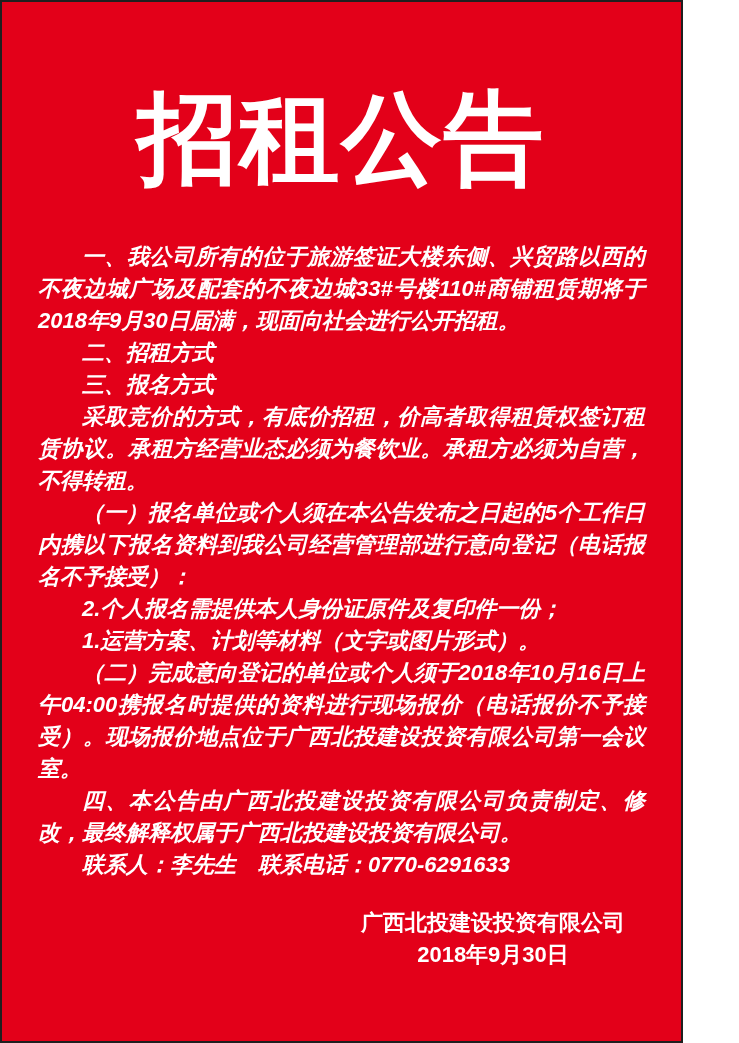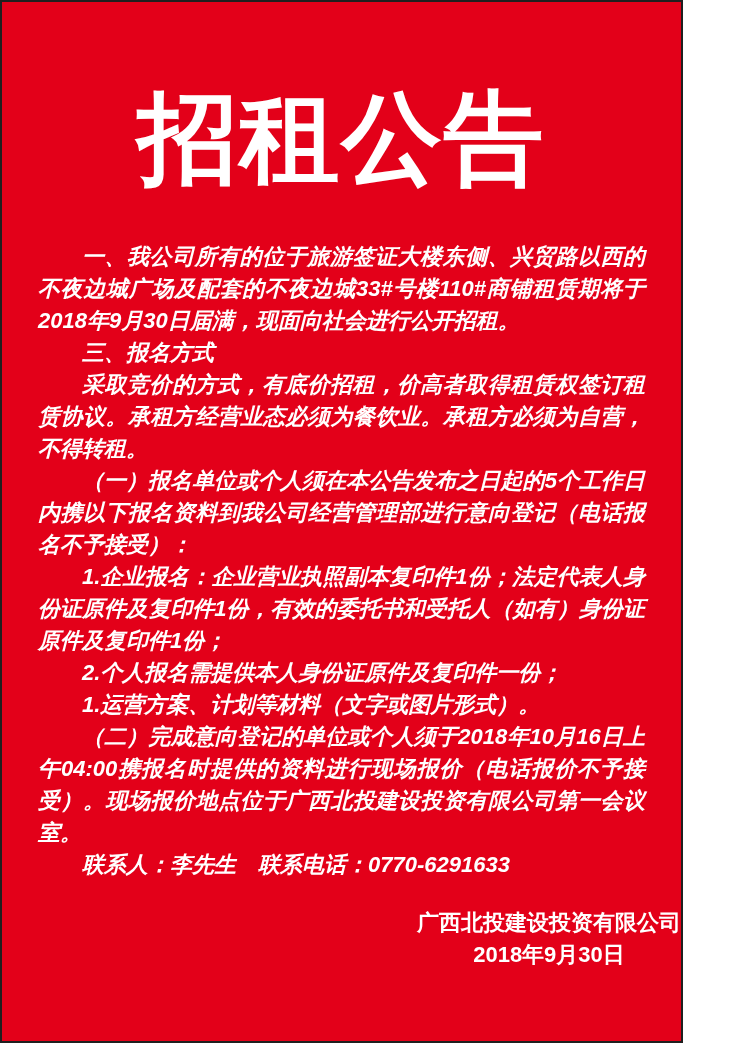--- a/index.html
+++ b/index.html
@@ -35,20 +35,21 @@
     line-height: 32px;
     text-align: justify;
   }
   .body-text p {
     margin: 0;
     text-indent: 2em;
     font-style: italic;
   }
   .signature {
     margin-top: 26px;
+    padding-right: 56px;
     display: flex;
     flex-direction: column;
     align-items: flex-end;
     font-size: 22px;
     line-height: 32px;
   }
   .sig-inner {
     display: inline-block;
     text-align: center;
   }
@@ -57,27 +58,28 @@
   }
 </style>
 </head>
 <body>
 
 <div class="poster">
   <h1 class="title">招租公告</h1>
 
   <div class="body-text">
     <p>一、我公司所有的位于旅游签证大楼东侧、兴贸路以西的不夜边城广场及配套的不夜边城33#号楼110#商铺租赁期将于2018年9月30日届满，现面向社会进行公开招租。</p>
+    <p>二、招租方式</p>
     <p>三、报名方式</p>
     <p>采取竞价的方式，有底价招租，价高者取得租赁权签订租赁协议。承租方经营业态必须为餐饮业。承租方必须为自营，不得转租。</p>
     <p>（一）报名单位或个人须在本公告发布之日起的5个工作日内携以下报名资料到我公司经营管理部进行意向登记（电话报名不予接受）：</p>
-    <p>1.企业报名：企业营业执照副本复印件1份；法定代表人身份证原件及复印件1份，有效的委托书和受托人（如有）身份证原件及复印件1份；</p>
     <p>2.个人报名需提供本人身份证原件及复印件一份；</p>
     <p>1.运营方案、计划等材料（文字或图片形式）。</p>
     <p>（二）完成意向登记的单位或个人须于2018年10月16日上午04:00携报名时提供的资料进行现场报价（电话报价不予接受）。现场报价地点位于广西北投建设投资有限公司第一会议室。</p>
+    <p>四、本公告由广西北投建设投资有限公司负责制定、修改，最终解释权属于广西北投建设投资有限公司。</p>
     <p>联系人：李先生　联系电话：0770-6291633</p>
   </div>
 
   <div class="signature">
     <div class="sig-inner">
       <p>广西北投建设投资有限公司</p>
       <p>2018年9月30日</p>
     </div>
   </div>
 </div>

